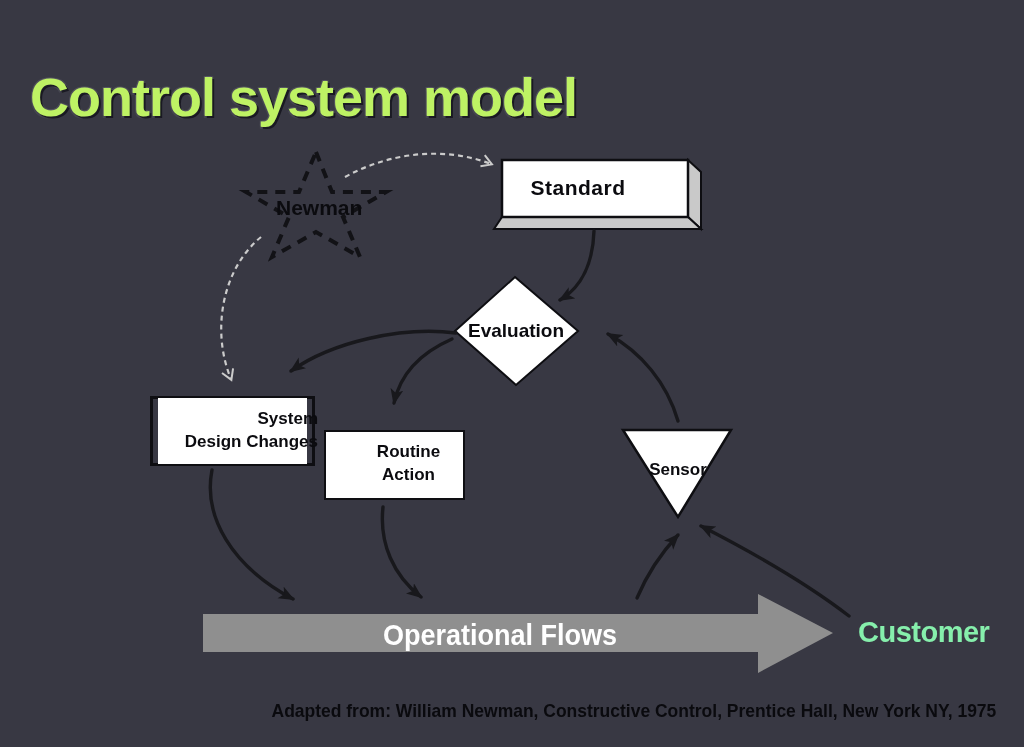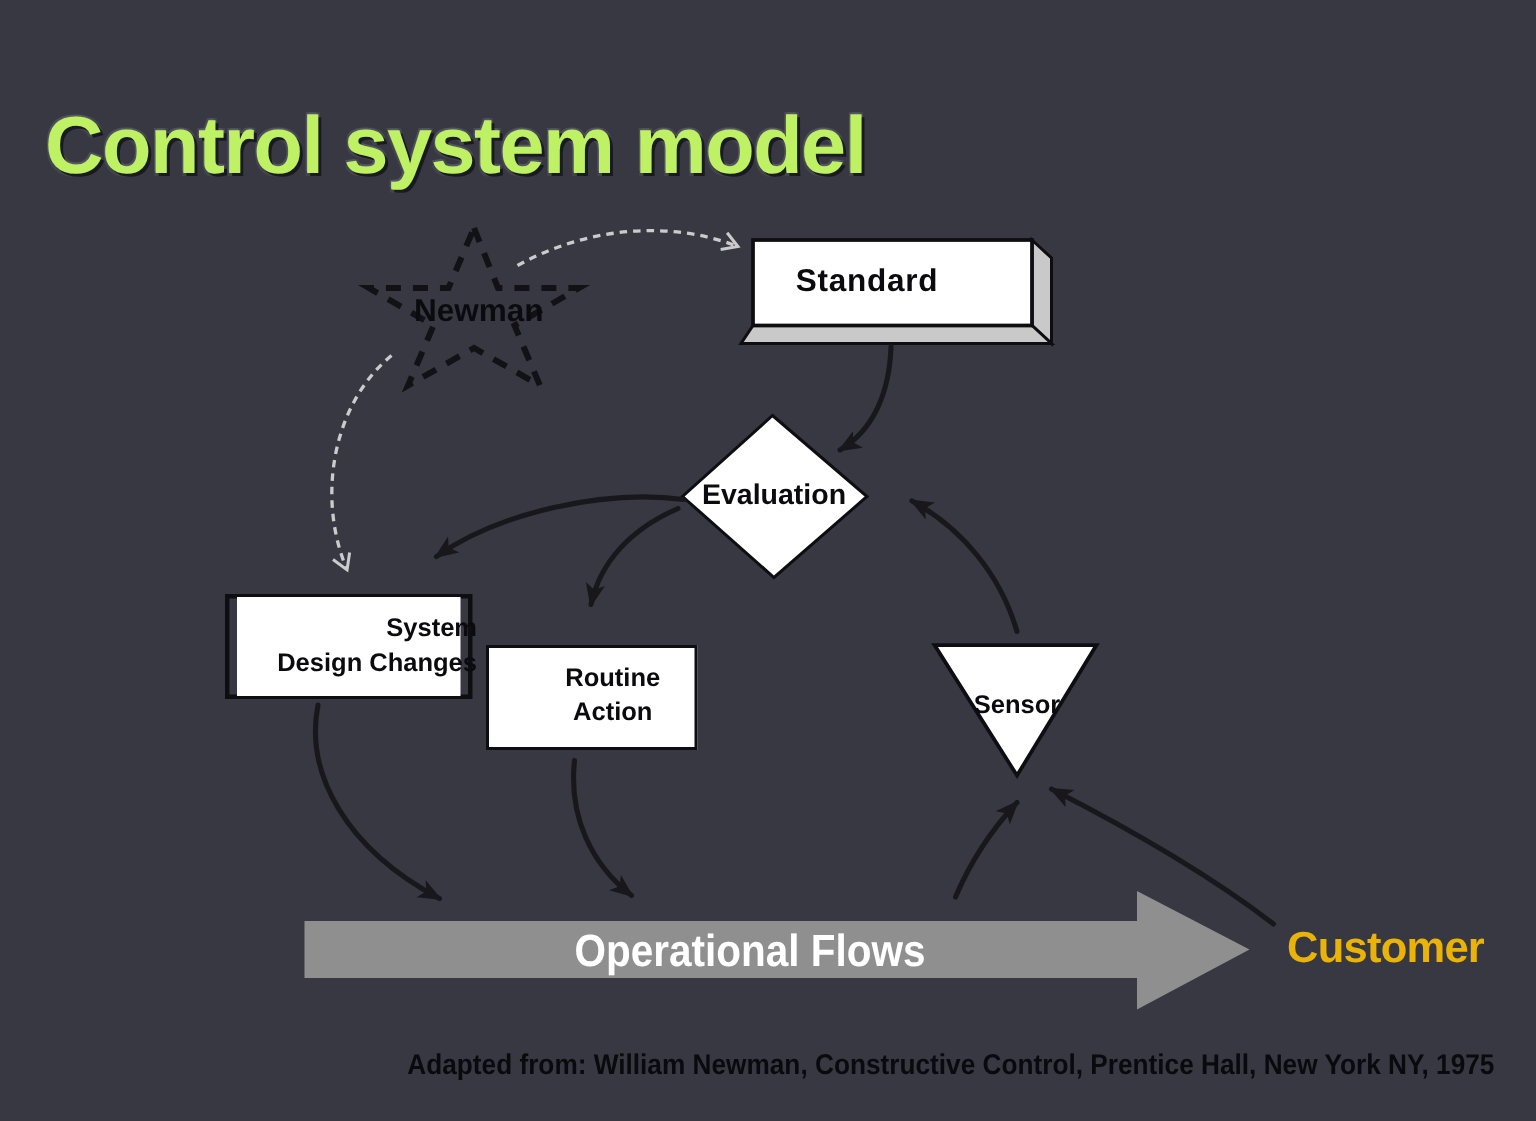--- a/index.html
+++ b/index.html
@@ -17,21 +17,21 @@
   #sdc-box{left:150px;top:396px;width:165px;height:70px;border:3px solid #0e0e12;box-sizing:border-box;}
   #sdc-inner{left:158px;top:398px;width:149px;height:66px;background:#ffffff;}
   #sdc-label{left:148px;top:407px;width:170px;font-size:17px;line-height:23px;text-align:right;}
   #ra-box{left:324px;top:430px;width:141px;height:70px;background:#ffffff;border:2px solid #0e0e12;box-sizing:border-box;}
   #ra-label{left:324px;top:440px;width:169px;font-size:17px;line-height:23px;}
   #sensor-label{left:628px;top:444px;width:100px;font-size:17px;margin-top:16px;}
   #opflows-label{left:330px;top:618px;width:340px;font-size:30px;color:#ffffff;
                  font-weight:bold;text-align:center;transform:scaleX(.9);transform-origin:center;
                  white-space:nowrap;}
   #customer-label{left:858px;top:616px;width:166px;font-size:29px;font-weight:bold;
-                  color:#eab308;text-align:left;letter-spacing:-0.5px;}
+                  color:#86efac;text-align:left;letter-spacing:-0.5px;}
   #citation{left:240px;top:700px;width:735px;text-align:center;}
   #citation span{display:inline-block;font-size:19px;font-weight:bold;color:#0a0a0e;
                  white-space:nowrap;transform:scaleX(.92);transform-origin:center;}
   svg{position:absolute;left:0;top:0;}
 </style>
 </head>
 <body>
 
 <svg width="1024" height="747" viewBox="0 0 1024 747">
   <defs>

